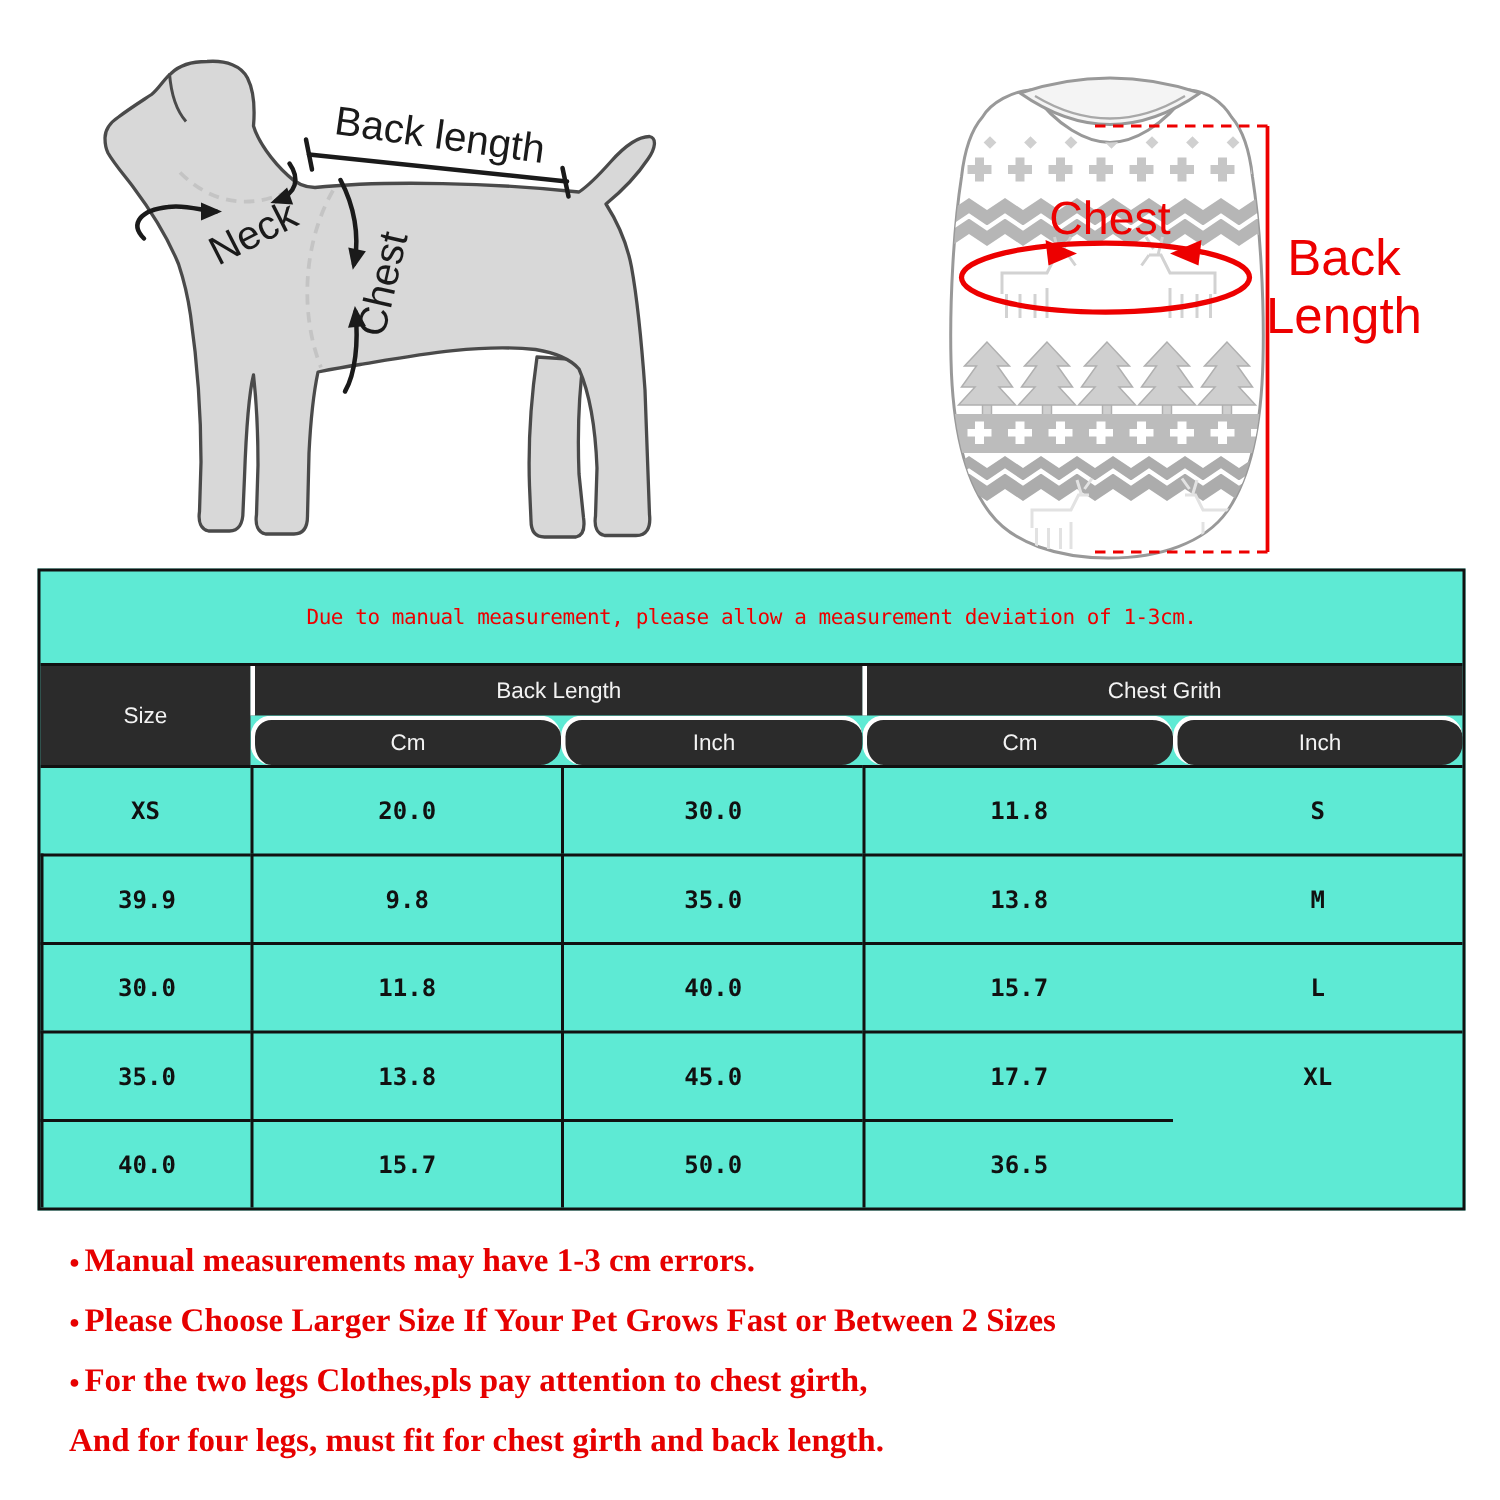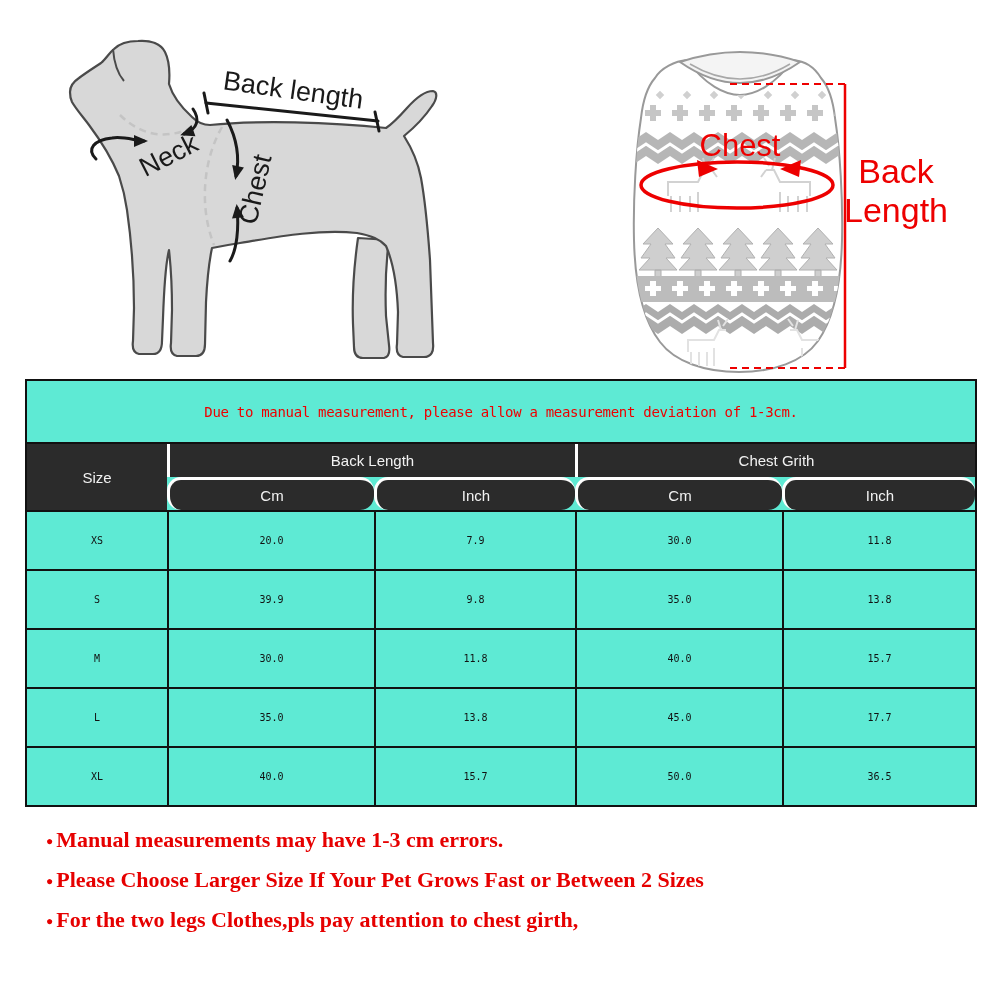--- a/index.html
+++ b/index.html
@@ -23,21 +23,21 @@
   .hdr{background:#2b2b2b;color:#f2f2f2;font-size:15px;}
   .hdr-size{grid-column:1;grid-row:2 / span 2;}
   .hdr-back{grid-column:2 / span 2;grid-row:2;border-left:3px solid #fff;}
   .hdr-chest{grid-column:4 / span 2;grid-row:2;border-left:3px solid #fff;}
   .hdr-sub{grid-row:3;border-top:3px solid #fff;border-radius:14px;}
   .hdr-sub.c2{grid-column:2;border-left:3px solid #fff;}
   .hdr-sub.c3{grid-column:3;border-left:3px solid #fff;}
   .hdr-sub.c4{grid-column:4;border-left:3px solid #fff;}
   .hdr-sub.c5{grid-column:5;border-left:3px solid #fff;}
   .body-cell{border-top:2px solid #111;color:#111;
-    font-family:"DejaVu Sans Mono","Liberation Mono",monospace;font-size:10px;}
+    font-family:"DejaVu Sans Mono","Liberation Mono",monospace;font-size:16px;font-weight:bold;}
   .body-cell.nc{border-left:2px solid #111;text-align:right;}
 
   
   .notes{position:absolute;left:46px;top:820px;width:930px;
     font-family:"Liberation Serif",serif;font-weight:bold;
     color:#e60000;font-size:22px;}
   .note-line{height:40px;display:flex;align-items:center;}
   .bullet{font-size:12px;margin-right:3px;position:relative;top:1px;}
 </style>
 </head>
@@ -230,21 +230,20 @@
     <div class="cell hdr hdr-size">Size</div>
     <div class="cell hdr hdr-back">Back Length</div>
     <div class="cell hdr hdr-chest">Chest Grith</div>
     <div class="cell hdr hdr-sub c2">Cm</div>
     <div class="cell hdr hdr-sub c3">Inch</div>
     <div class="cell hdr hdr-sub c4">Cm</div>
     <div class="cell hdr hdr-sub c5">Inch</div>
 
     <div class="cell body-cell">XS</div>
     <div class="cell body-cell nc">20.0</div>
-    <div class="cell body-cell nc">7.9</div>
     <div class="cell body-cell nc">30.0</div>
     <div class="cell body-cell nc">11.8</div>
 
     <div class="cell body-cell">S</div>
     <div class="cell body-cell nc">39.9</div>
     <div class="cell body-cell nc">9.8</div>
     <div class="cell body-cell nc">35.0</div>
     <div class="cell body-cell nc">13.8</div>
 
     <div class="cell body-cell">M</div>
@@ -272,15 +271,18 @@
       <span>Manual measurements may have 1-3 cm errors.</span>
     </div>
     <div class="note-line">
       <span class="bullet">●</span>
       <span>Please Choose Larger Size If Your Pet Grows Fast or Between 2 Sizes</span>
     </div>
     <div class="note-line">
       <span class="bullet">●</span>
       <span>For the two legs Clothes,pls pay attention to chest girth,</span>
     </div>
+    <div class="note-line">
+      <span>And for four legs, must fit for chest girth and back length.</span>
+    </div>
   </div>
 
 </div>
 
 </body></html>

